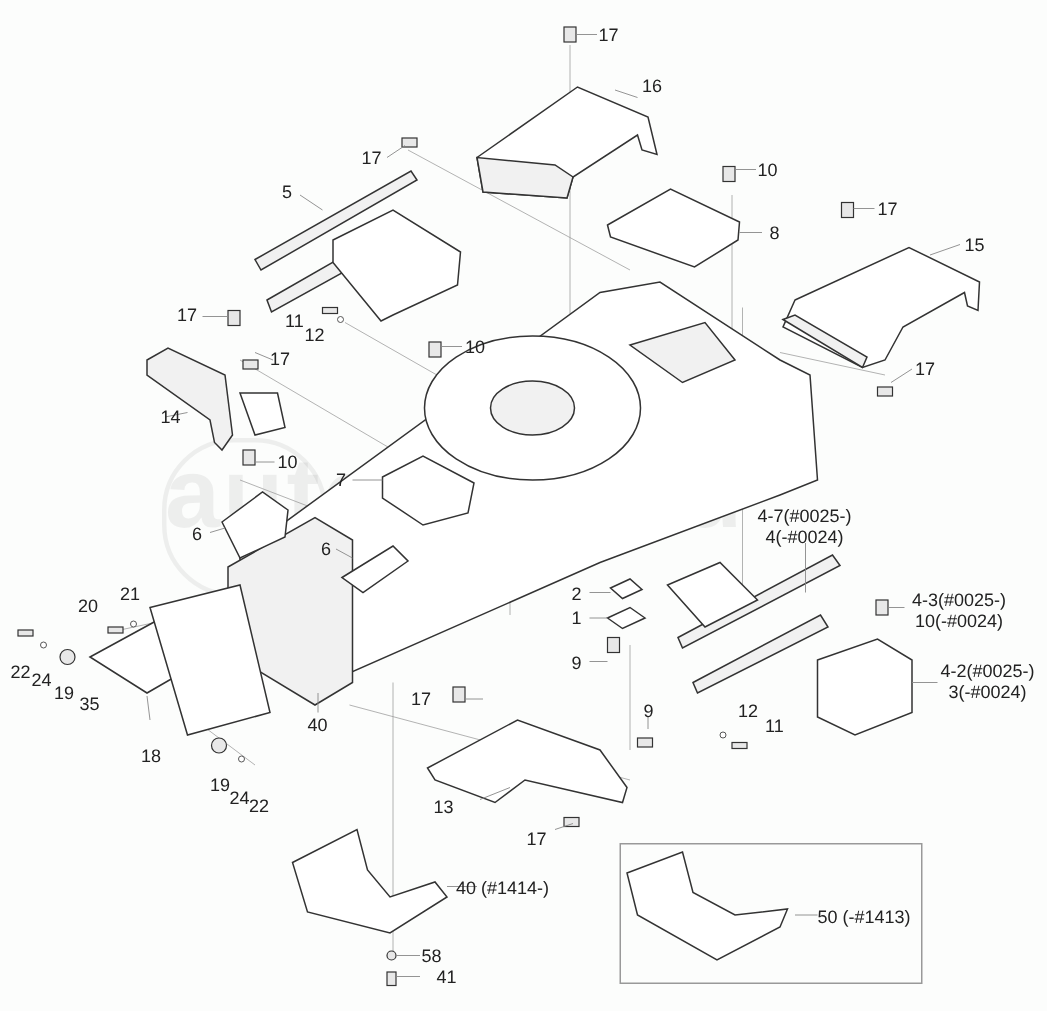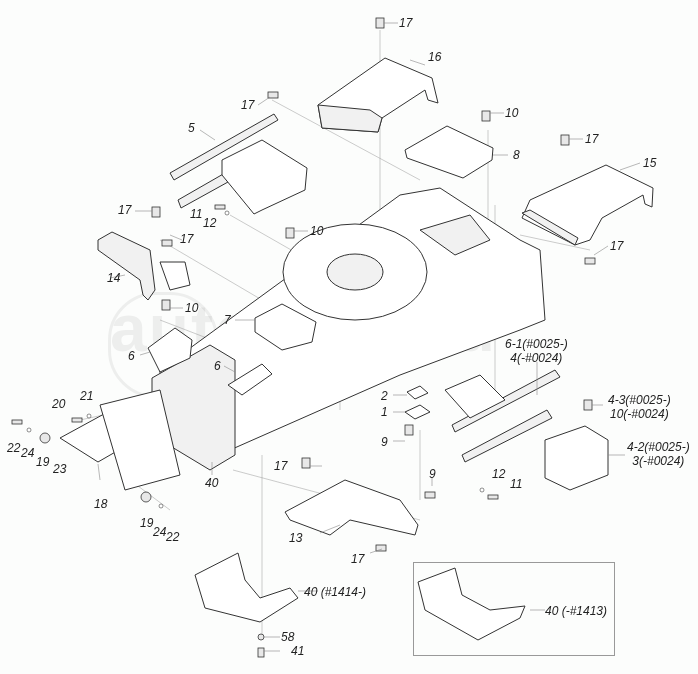--- a/index.html
+++ b/index.html
@@ -1,18 +1,18 @@
 <!DOCTYPE html>
 <html><head>
 <meta charset="utf-8">
 <style>
   html, body { margin: 0; padding: 0; background: #fcfdfc; }
   body { width: 698px; height: 674px; position: relative; overflow: hidden; font-family: "Liberation Sans", sans-serif; }
   #diagram { position: absolute; left: 0; top: 0; width: 698px; height: 674px; }
-  .lbl { position: absolute; font-size: 12px; color: #222; line-height: 1; white-space: nowrap; font-style: italic; }
+  .lbl { position: absolute; font-size: 12px; color: #222; line-height: 1; white-space: nowrap; }
   .lbl.multi { line-height: 14px; text-align: center; }
   .part { fill: #ffffff; stroke: #333; stroke-width: 1; }
   .part-shade { fill: #f1f1f1; stroke: #333; stroke-width: 1; }
   .lead { stroke: #888; stroke-width: 0.6; fill: none; }
   .thin { stroke: #999; stroke-width: 0.5; fill: none; }
   .bolt { fill: #e8e8e8; stroke: #333; stroke-width: 0.8; }
   .hole { fill: #fff; stroke: #444; stroke-width: 0.6; }
   .watermark { position: absolute; left: 110px; top: 290px; font-size: 66px; font-weight: bold; color: rgba(0,0,0,0.06); letter-spacing: 2px; }
   .wm-circle { position: absolute; left: 108px; top: 292px; width: 104px; height: 100px; border: 3px solid rgba(0,0,0,0.06); border-radius: 48px; }
   .inset { position: absolute; left: 413px; top: 562px; width: 200px; height: 92px; border: 1px solid #999; }
@@ -203,36 +203,36 @@
 <span class="lbl" style="left:310px;top:225px">10</span>
 <span class="lbl" style="left:180px;top:233px">17</span>
 <span class="lbl" style="left:107px;top:272px">14</span>
 <span class="lbl" style="left:185px;top:302px">10</span>
 <span class="lbl" style="left:224px;top:314px">7</span>
 <span class="lbl" style="left:128px;top:350px">6</span>
 <span class="lbl" style="left:214px;top:360px">6</span>
 <span class="lbl" style="left:381px;top:390px">2</span>
 <span class="lbl" style="left:381px;top:406px">1</span>
 <span class="lbl" style="left:381px;top:436px">9</span>
-<span class="lbl multi" style="left:505px;top:337px"><span>6-1(#0025-)</span><br><span>4(-#0024)</span></span>
+<span class="lbl multi" style="left:505px;top:337px"><span>4-7(#0025-)</span><br><span>4(-#0024)</span></span>
 <span class="lbl multi" style="left:608px;top:393px"><span>4-3(#0025-)</span><br><span>10(-#0024)</span></span>
 <span class="lbl multi" style="left:627px;top:440px"><span>4-2(#0025-)</span><br><span>3(-#0024)</span></span>
 <span class="lbl" style="left:52px;top:398px">20</span>
 <span class="lbl" style="left:80px;top:390px">21</span>
 <span class="lbl" style="left:7px;top:442px">22</span>
 <span class="lbl" style="left:21px;top:447px">24</span>
 <span class="lbl" style="left:36px;top:456px">19</span>
-<span class="lbl" style="left:53px;top:463px">23</span>
+<span class="lbl" style="left:53px;top:463px">35</span>
 <span class="lbl" style="left:94px;top:498px">18</span>
 <span class="lbl" style="left:205px;top:477px">40</span>
 <span class="lbl" style="left:140px;top:517px">19</span>
 <span class="lbl" style="left:153px;top:526px">24</span>
 <span class="lbl" style="left:166px;top:531px">22</span>
 <span class="lbl" style="left:274px;top:460px">17</span>
 <span class="lbl" style="left:429px;top:468px">9</span>
 <span class="lbl" style="left:492px;top:468px">12</span>
 <span class="lbl" style="left:510px;top:478px">11</span>
 <span class="lbl" style="left:289px;top:532px">13</span>
 <span class="lbl" style="left:351px;top:553px">17</span>
 <span class="lbl" style="left:304px;top:586px">40 (#1414-)</span>
 <span class="lbl" style="left:281px;top:631px">58</span>
 <span class="lbl" style="left:291px;top:645px">41</span>
-<span class="lbl" style="left:545px;top:605px">40 (-#1413)</span>
+<span class="lbl" style="left:545px;top:605px">50 (-#1413)</span>
 
 </body></html>

